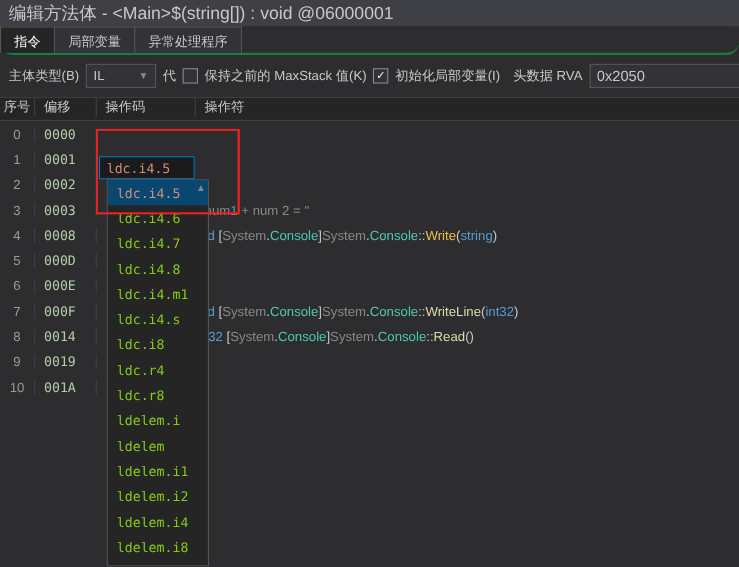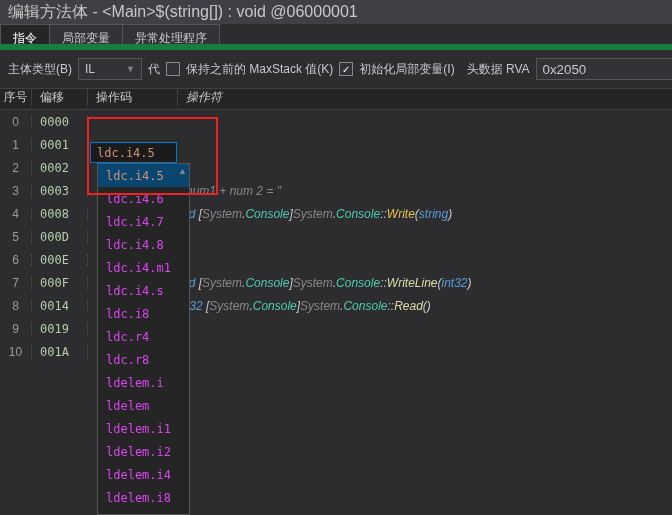--- a/index.html
+++ b/index.html
@@ -1,48 +1,48 @@
 <!DOCTYPE html>
 <html><head>
 <meta charset="utf-8">
 <style>
   * { margin: 0; padding: 0; box-sizing: border-box; font-family: "Microsoft YaHei", Arial, sans-serif; }
   body { background: #2d2d30; color: #c8c8c8; font-size: 12px; width: 672px; height: 515px; overflow: hidden; position: relative; }
   .titlebar { background: #3f3f46; padding: 4px 8px; font-size: 16px; height: 24px; display: flex; align-items: center; }
-  .tabs { display: flex; background: #2d2d30; border-bottom: 6px solid #15803d; height: 26px; }
+  .tabs { display: flex; background: #2d2d30; border-bottom: 2px solid #15803d; height: 26px; border-radius: 12px; }
   .tab { padding: 5px 12px; border: 1px solid #555; border-bottom: none; margin-right: -1px; background: #333337; cursor: pointer; font-size: 12px; }
   .tab.active { background: #252526; border-top: 1px solid #555; color: #fff; }
   .fields { padding: 8px; display: flex; flex-direction: row; gap: 6px; }
   .row { display: flex; align-items: center; gap: 6px; font-size: 12px; }
   .label { white-space: nowrap; }
   .combo { flex: 0 0 auto; background: #333337; border: 1px solid #555; padding: 2px 6px; height: 22px; display: flex; align-items: center; justify-content: space-between; }
   .combo.wide { flex: 1; gap: 31px; }
   .dd { font-size: 9px; color: #888; }
   input[type="text"].field { background: #333337; border: 1px solid #555; color: #c8c8c8; padding: 2px 6px; height: 22px; width: 100px; }
   .checkbox { width: 14px; height: 14px; border: 1px solid #888; display: inline-flex; align-items: center; justify-content: center; background: #333337; font-size: 10px; color: #fff; }
   .grid-header { display: flex; background: #252526; border-top: 1px solid #3f3f46; border-bottom: 1px solid #3f3f46; height: 22px; align-items: flex-start; font-size: 12px; }
   .col-idx { width: 32px; text-align: center; border-right: 1px solid #3f3f46; }
   .col-off { width: 56px; padding-left: 8px; border-right: 1px solid #3f3f46; }
   .col-op { width: 90px; padding-left: 8px; border-right: 1px solid #3f3f46; }
-  .col-arg { flex: 1; padding-left: 8px; font-style: italic; }
+  .col-arg { flex: 1; padding-left: 8px; }
   .grid-body { position: relative; }
   .grid-row { display: flex; height: 23px; align-items: center; font-family: Consolas, monospace; font-size: 12px; }
   .grid-row .col-idx { color: #9a9a9a; }
   .grid-row .col-off { color: #b5cea8; font-family: Consolas, monospace; }
   .grid-row .col-arg { white-space: nowrap; }
   .t-kw { color: #569cd6; }
   .t-cl { color: #4ec9b0; }
   .t-mth { color: #dcdcaa; }
   .t-mth-w { color: #e8c14e; }
   .t-par { color: #c8c8c8; }
   .t-grey { color: #888; }
   .cell-input { position: absolute; background: #1b1b1c; border: 1px solid #007acc; color: #ce9178; font-family: Consolas, monospace; font-size: 12px; padding: 2px 6px; height: 21px; }
   .dropdown { position: absolute; background: #252526; border: 1px solid #555; width: 93px; max-height: 360px; overflow: hidden; z-index: 10; }
   .dropdown-inner { overflow-y: scroll; height: 100%; }
-  .dd-item { padding: 2px 8px; font-family: Consolas, monospace; font-size: 12px; color: #d946ef; cursor: pointer; height: 23px; display: flex; align-items: center; }
+  .dd-item { padding: 2px 8px; font-family: Consolas, monospace; font-size: 12px; color: #84cc16; cursor: pointer; height: 23px; display: flex; align-items: center; }
   .dd-item.sel { background: #094771; color: #ce9178; }
   .dropdown::-webkit-scrollbar, .dropdown-inner::-webkit-scrollbar { width: 14px; background: #3e3e42; }
   .dropdown-inner::-webkit-scrollbar-thumb { background: #686868; }
   .dropdown-inner::-webkit-scrollbar-button { background: #3e3e42; height: 14px; display: block; }
   .redbox { position: absolute; border: 2px solid #e22; pointer-events: none; z-index: 20; }
   .sb-up { position:absolute; right:2px; top:2px; color:#888; font-size:9px;}
 </style>
 </head>
 <body>
 

